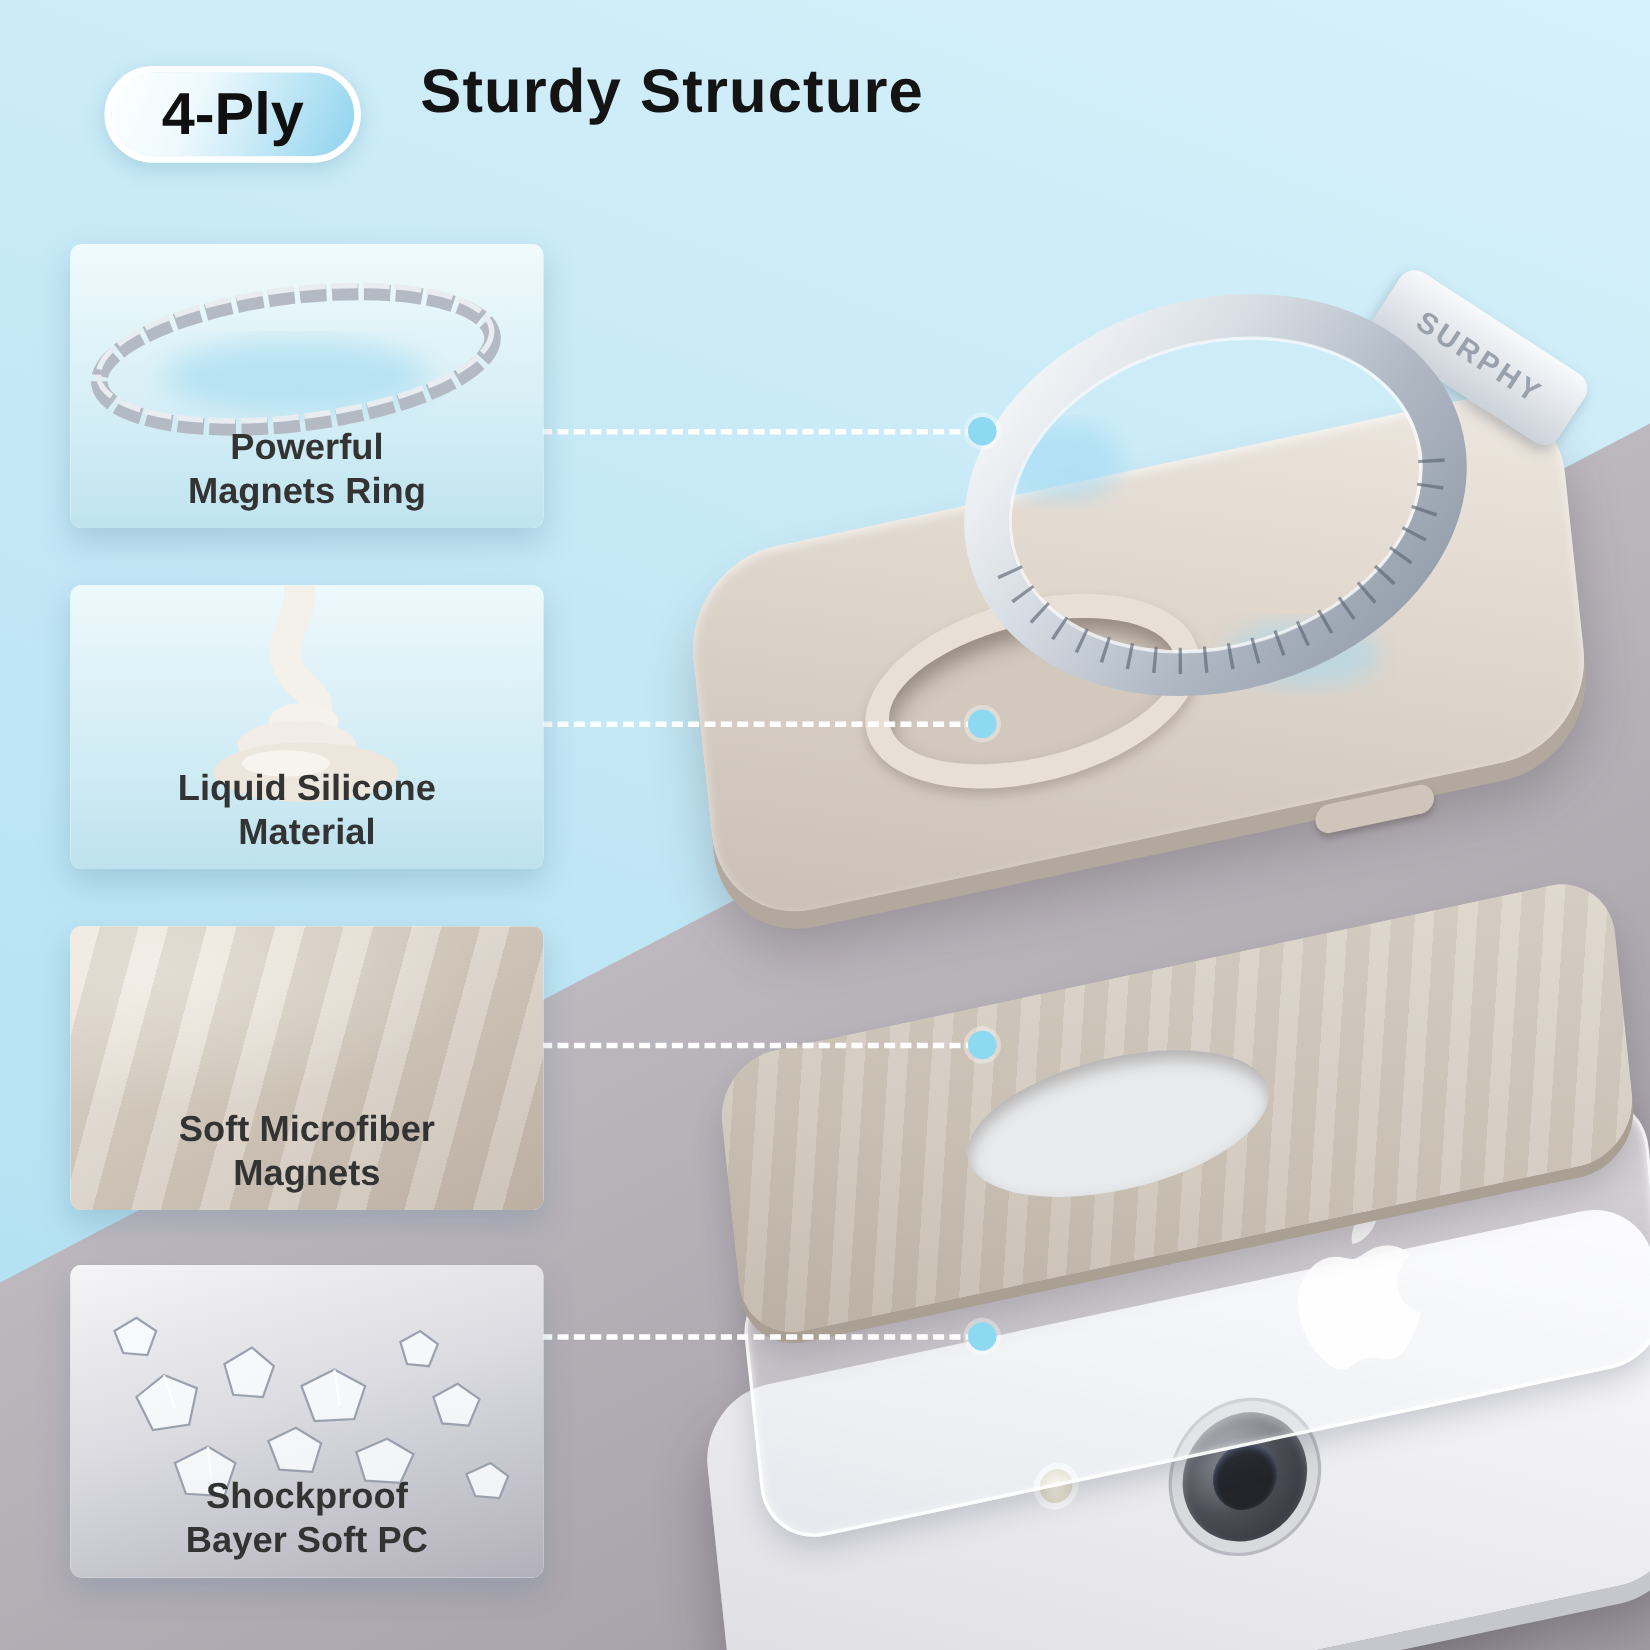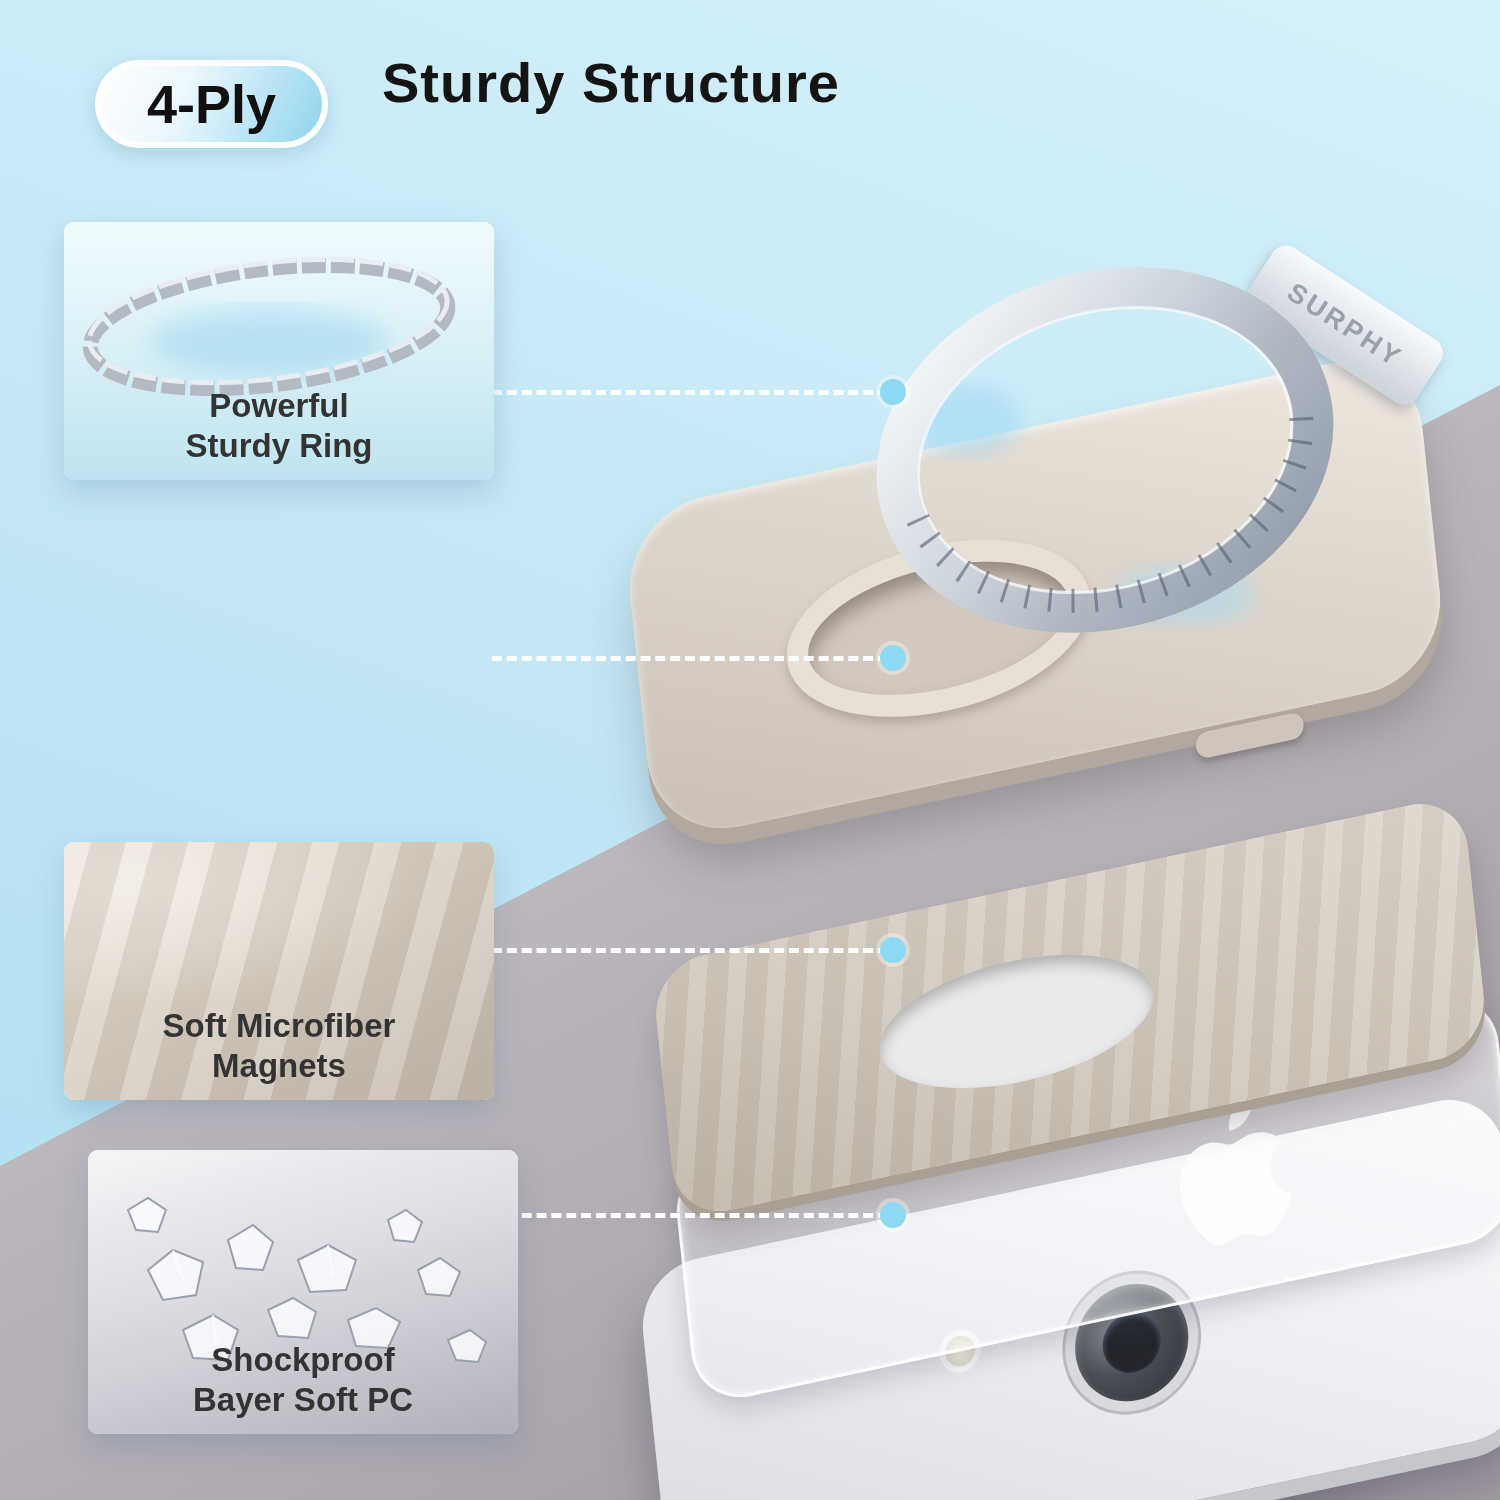--- a/index.html
+++ b/index.html
@@ -39,21 +39,21 @@
     background:#fff; box-shadow:0 12px 28px rgba(85,130,155,.28); z-index:9;
   }
   .card .art { position:absolute; inset:0; }
   .card .label {
     position:absolute; left:0; right:0; bottom:14px; text-align:center;
     font-weight:700; font-size:33px; line-height:1.22; color:#333;
   }
   #card-1 { top:222px; height:258px; }
   #card-2 { top:532px; height:258px; }
   #card-3 { top:842px; height:258px; }
-  #card-4 { top:1150px; height:284px;margin-left:24px; }
+  #card-4 { top:1150px; height:284px; }
   #card-1 .art { background:linear-gradient(180deg,#f0fafc 0%,#d7eff6 55%,#bfe4ef 100%); }
   #card-2 .art { background:linear-gradient(180deg,#eef9fc 0%,#cdeaf3 70%,#bde2ee 100%); }
   #card-3 .art {
     background:
       repeating-linear-gradient(105deg, rgba(255,255,255,.16) 0 26px, rgba(115,100,85,.10) 26px 60px),
       radial-gradient(120% 90% at 18% 15%, #f0eae2 0%, rgba(240,234,226,0) 55%),
       linear-gradient(150deg, #e9e2d8 0%, #d8cfc3 45%, #c3b8ab 100%);
   }
   #card-4 .art { background:linear-gradient(165deg,#f5f5f7 0%,#dbdbe1 45%,#b2b1bb 100%); }
 
@@ -226,24 +226,39 @@
           </defs>
         <ellipse cx="205" cy="120" rx="120" ry="34" fill="#8fd3ee" opacity="0.45" filter="url(#blur2)"></ellipse>
         <g transform="rotate(-7 205 105)">
           <ellipse cx="205" cy="105" rx="180" ry="58" fill="none" stroke="#b4bac4" stroke-width="15" stroke-dasharray="24 5"></ellipse>
           <ellipse cx="205" cy="99" rx="180" ry="58" fill="none" stroke="#e9edf2" stroke-width="5" stroke-dasharray="24 5"></ellipse>
         </g>
       </svg>
     </div>
     <div class="label">
       <div>Powerful</div>
-      <div>Sturdy Ring</div>
-    </div>
-  </div>
-
+      <div>Magnets Ring</div>
+    </div>
+  </div>
+
+  <div class="card" id="card-2">
+    <div class="art">
+      <svg width="430" height="258" viewBox="0 0 430 258">
+        <path d="M208 0 C 212 30, 190 45, 197 70 C 204 96, 228 94, 223 118" stroke="#f4f0ea" stroke-width="28" fill="none" stroke-linecap="round"></path>
+        <ellipse cx="212" cy="124" rx="32" ry="17" fill="#f5f1eb"></ellipse>
+        <ellipse cx="206" cy="146" rx="54" ry="23" fill="#f1ece5"></ellipse>
+        <ellipse cx="214" cy="170" rx="84" ry="27" fill="#ece6dd"></ellipse>
+        <ellipse cx="196" cy="162" rx="40" ry="12" fill="#faf7f2" opacity="0.8"></ellipse>
+      </svg>
+    </div>
+    <div class="label">
+      <div>Liquid Silicone</div>
+      <div>Material</div>
+    </div>
+  </div>
 
   <div class="card" id="card-3">
     <div class="art"></div>
     <div class="label">
       <div>Soft Microfiber</div>
       <div>Magnets</div>
     </div>
   </div>
 
   <div class="card" id="card-4">

